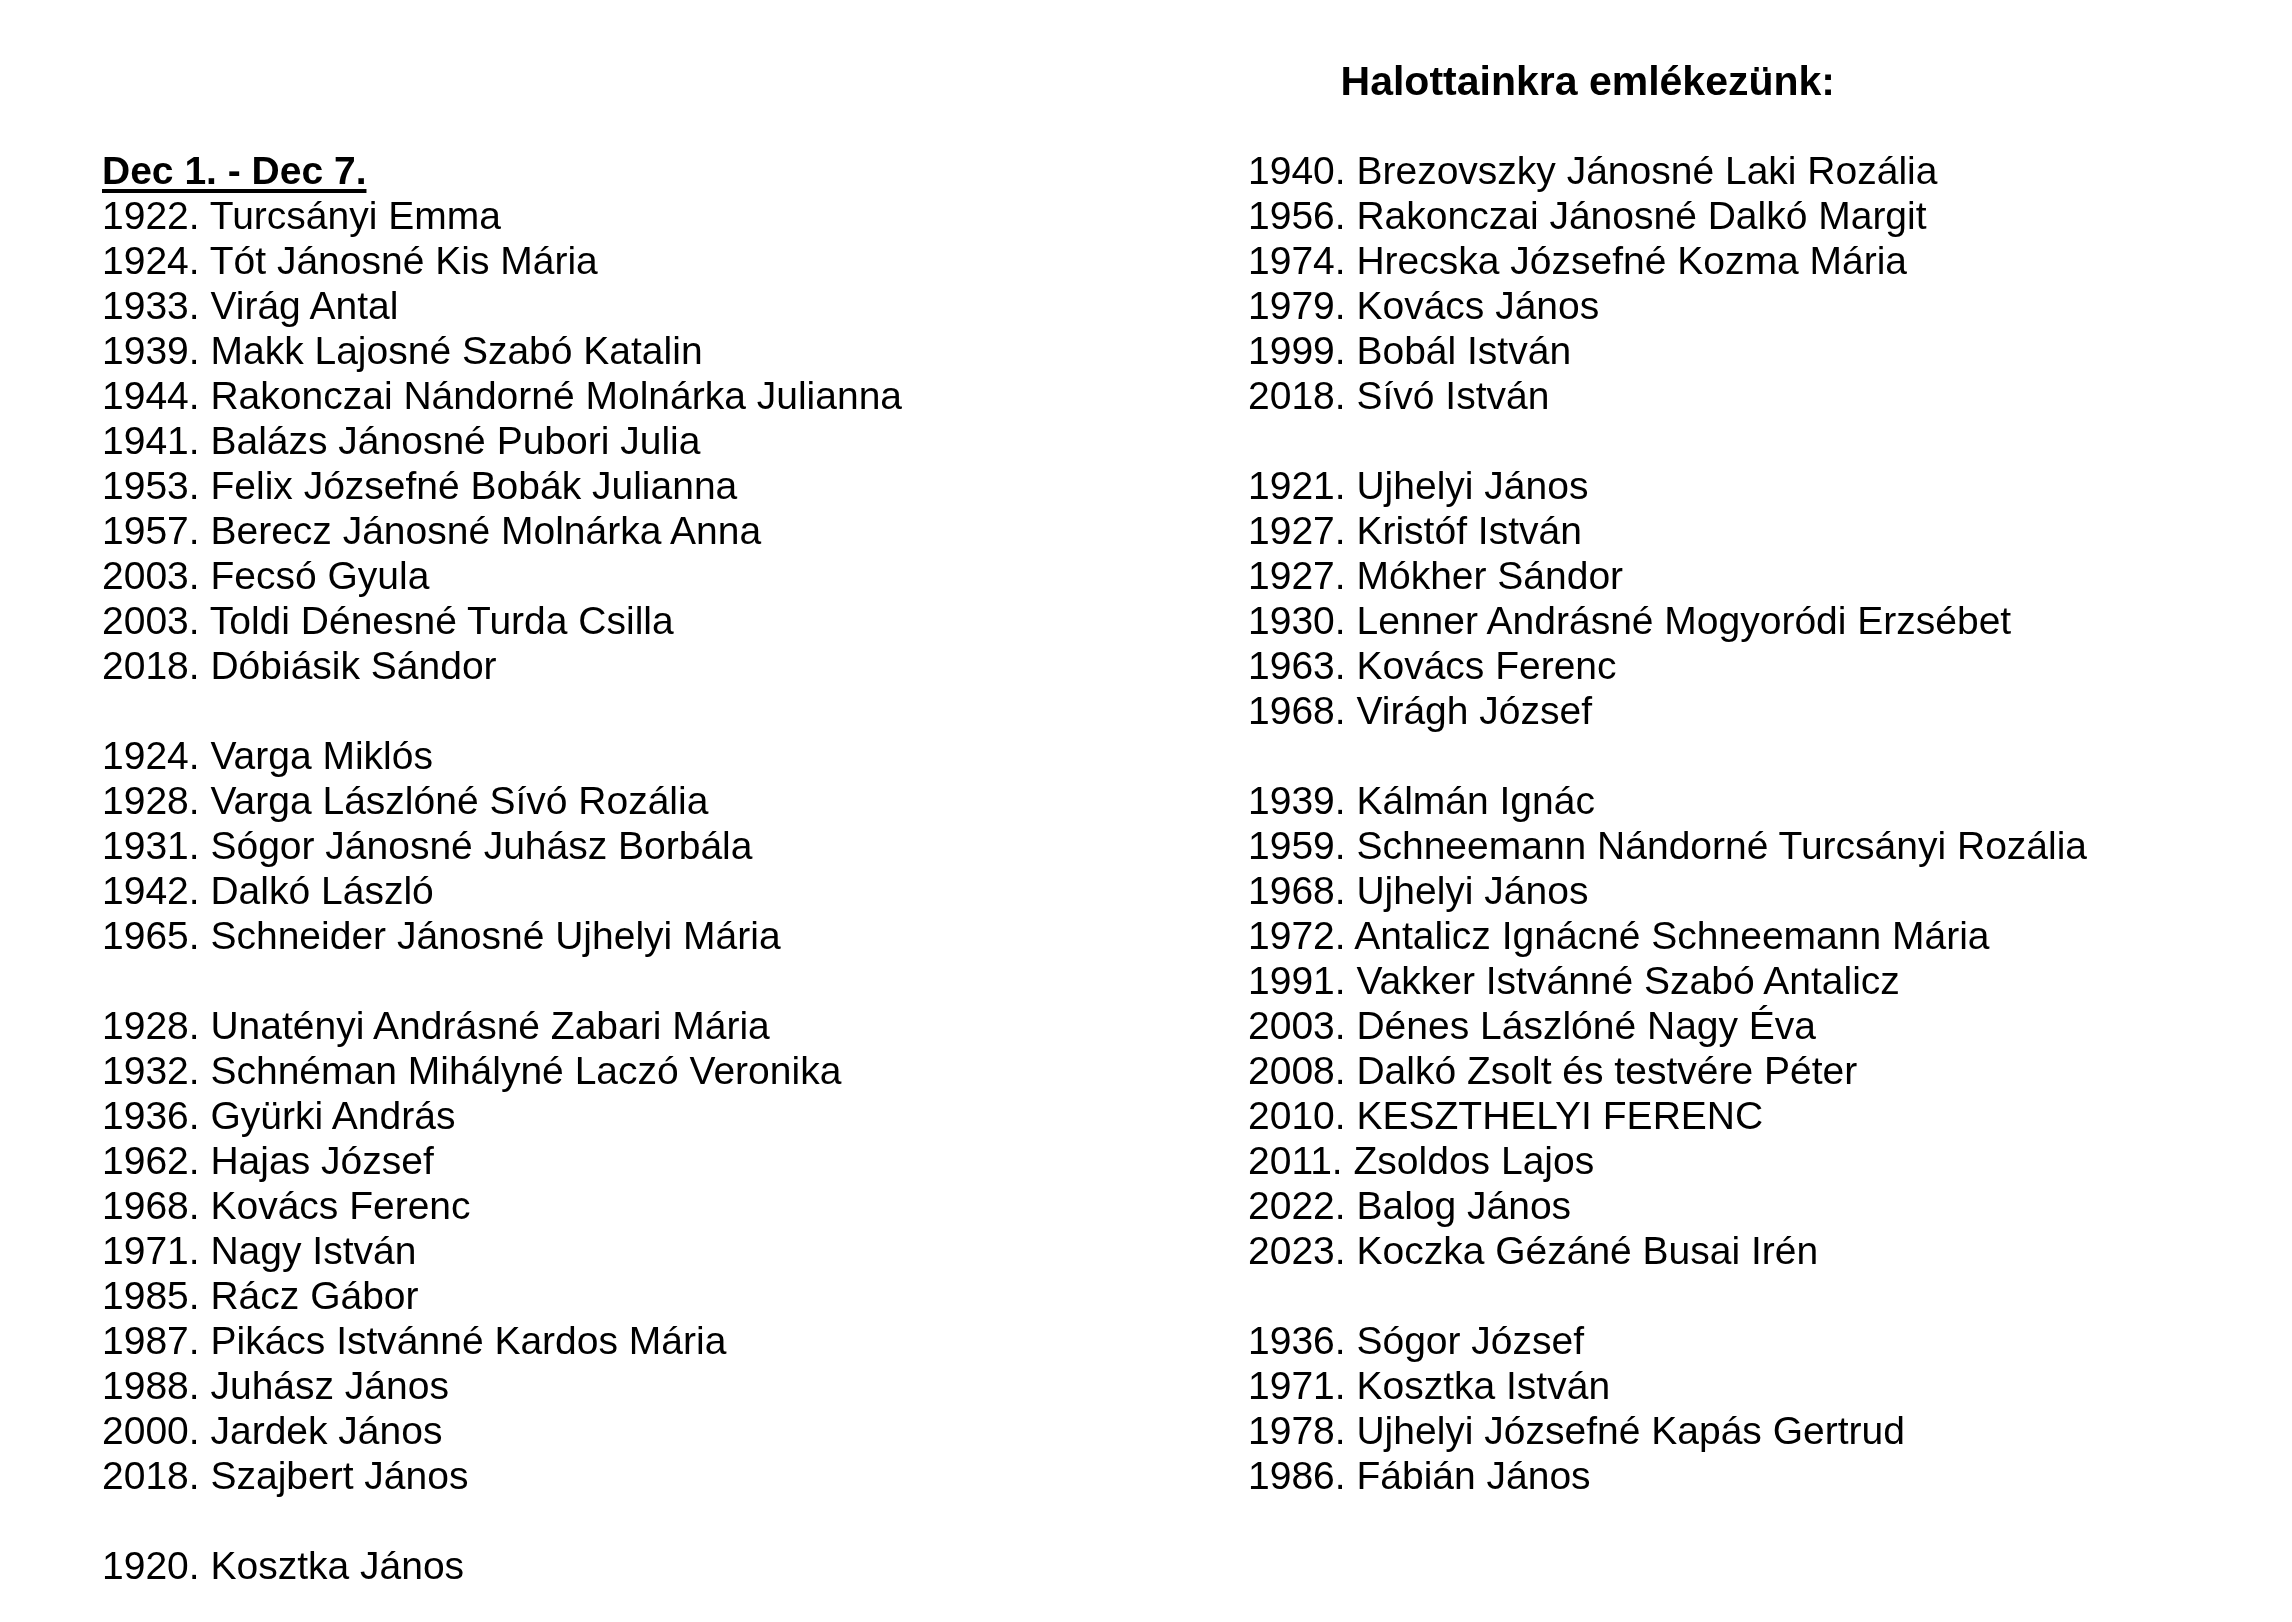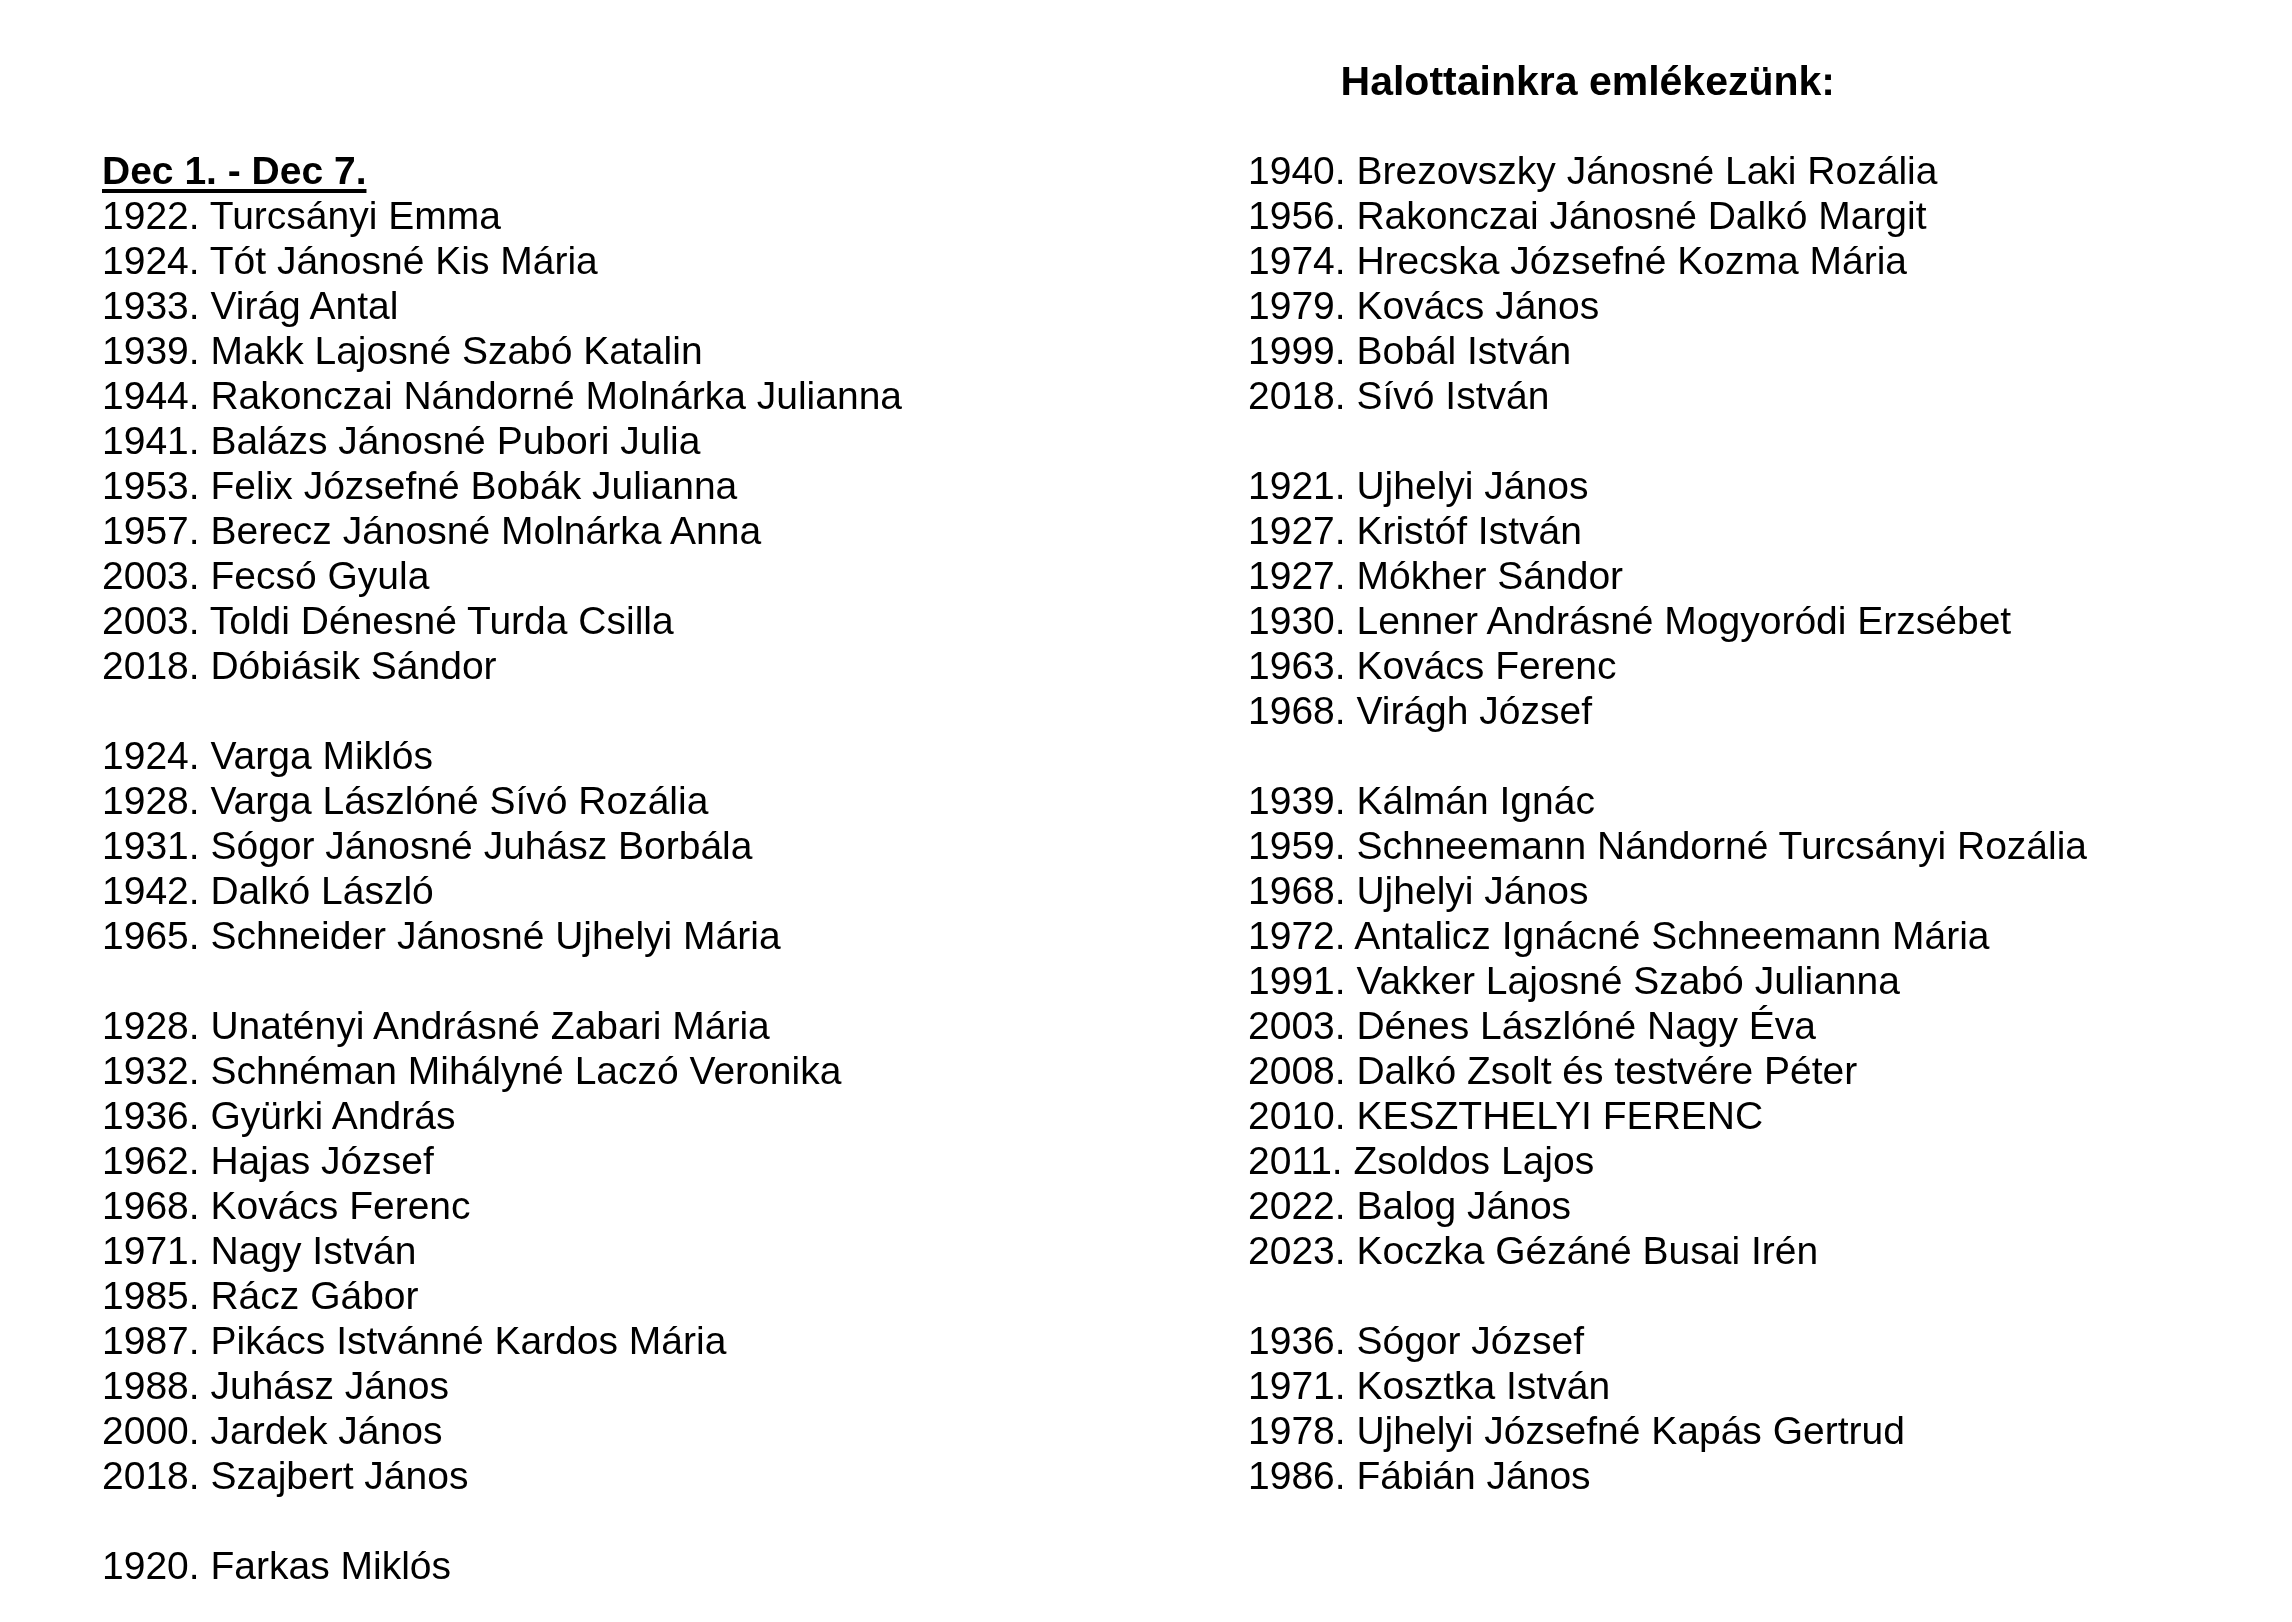--- a/index.html
+++ b/index.html
@@ -75,42 +75,42 @@
       <div class="row"><span class="year">1936.</span> <span class="name">Gyürki András</span></div>
       <div class="row"><span class="year">1962.</span> <span class="name">Hajas József</span></div>
       <div class="row"><span class="year">1968.</span> <span class="name">Kovács Ferenc</span></div>
       <div class="row"><span class="year">1971.</span> <span class="name">Nagy István</span></div>
       <div class="row"><span class="year">1985.</span> <span class="name">Rácz Gábor</span></div>
       <div class="row"><span class="year">1987.</span> <span class="name">Pikács Istvánné Kardos Mária</span></div>
       <div class="row"><span class="year">1988.</span> <span class="name">Juhász János</span></div>
       <div class="row"><span class="year">2000.</span> <span class="name">Jardek János</span></div>
       <div class="row"><span class="year">2018.</span> <span class="name">Szajbert János</span></div>
       <div class="row spacer"></div>
-      <div class="row"><span class="year">1920.</span> <span class="name">Farkas Miklós</span></div>
+      <div class="row"><span class="year">1920.</span> <span class="name">Kosztka János</span></div>
     </div>
   <div class="col col-right">
       <div class="row"><span class="year">1940.</span> <span class="name">Brezovszky Jánosné Laki Rozália</span></div>
       <div class="row"><span class="year">1956.</span> <span class="name">Rakonczai Jánosné Dalkó Margit</span></div>
       <div class="row"><span class="year">1974.</span> <span class="name">Hrecska Józsefné Kozma Mária</span></div>
       <div class="row"><span class="year">1979.</span> <span class="name">Kovács János</span></div>
       <div class="row"><span class="year">1999.</span> <span class="name">Bobál István</span></div>
       <div class="row"><span class="year">2018.</span> <span class="name">Sívó István</span></div>
       <div class="row spacer"></div>
       <div class="row"><span class="year">1921.</span> <span class="name">Ujhelyi János</span></div>
       <div class="row"><span class="year">1927.</span> <span class="name">Kristóf István</span></div>
       <div class="row"><span class="year">1927.</span> <span class="name">Mókher Sándor</span></div>
       <div class="row"><span class="year">1930.</span> <span class="name">Lenner Andrásné Mogyoródi Erzsébet</span></div>
       <div class="row"><span class="year">1963.</span> <span class="name">Kovács Ferenc</span></div>
       <div class="row"><span class="year">1968.</span> <span class="name">Virágh József</span></div>
       <div class="row spacer"></div>
       <div class="row"><span class="year">1939.</span> <span class="name">Kálmán Ignác</span></div>
       <div class="row"><span class="year">1959.</span> <span class="name">Schneemann Nándorné Turcsányi Rozália</span></div>
       <div class="row"><span class="year">1968.</span> <span class="name">Ujhelyi János</span></div>
       <div class="row"><span class="year">1972.</span> <span class="name">Antalicz Ignácné Schneemann Mária</span></div>
-      <div class="row"><span class="year">1991.</span> <span class="name">Vakker Lajosné Szabó Julianna</span></div>
+      <div class="row"><span class="year">1991.</span> <span class="name">Vakker Istvánné Szabó Antalicz</span></div>
       <div class="row"><span class="year">2003.</span> <span class="name">Dénes Lászlóné Nagy Éva</span></div>
       <div class="row"><span class="year">2008.</span> <span class="name">Dalkó Zsolt és testvére Péter</span></div>
       <div class="row bold"><span class="year">2010.</span> <span class="name">KESZTHELYI FERENC</span></div>
       <div class="row"><span class="year">2011.</span> <span class="name">Zsoldos Lajos</span></div>
       <div class="row"><span class="year">2022.</span> <span class="name">Balog János</span></div>
       <div class="row"><span class="year">2023.</span> <span class="name">Koczka Gézáné Busai Irén</span></div>
       <div class="row spacer"></div>
       <div class="row"><span class="year">1936.</span> <span class="name">Sógor József</span></div>
       <div class="row"><span class="year">1971.</span> <span class="name">Kosztka István</span></div>
       <div class="row"><span class="year">1978.</span> <span class="name">Ujhelyi Józsefné Kapás Gertrud</span></div>

